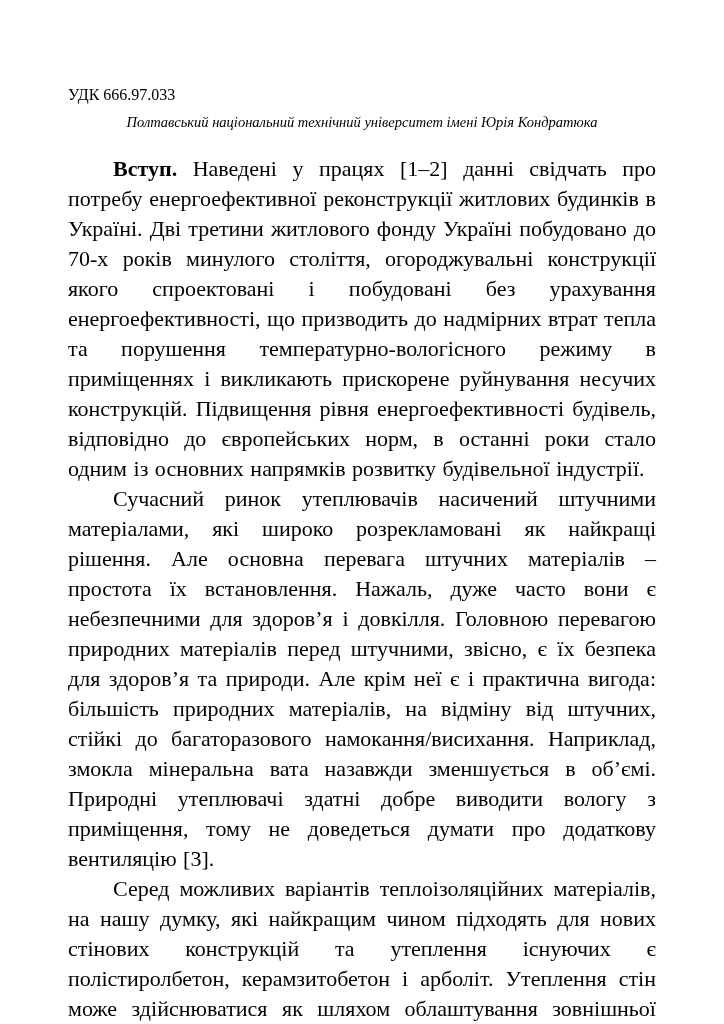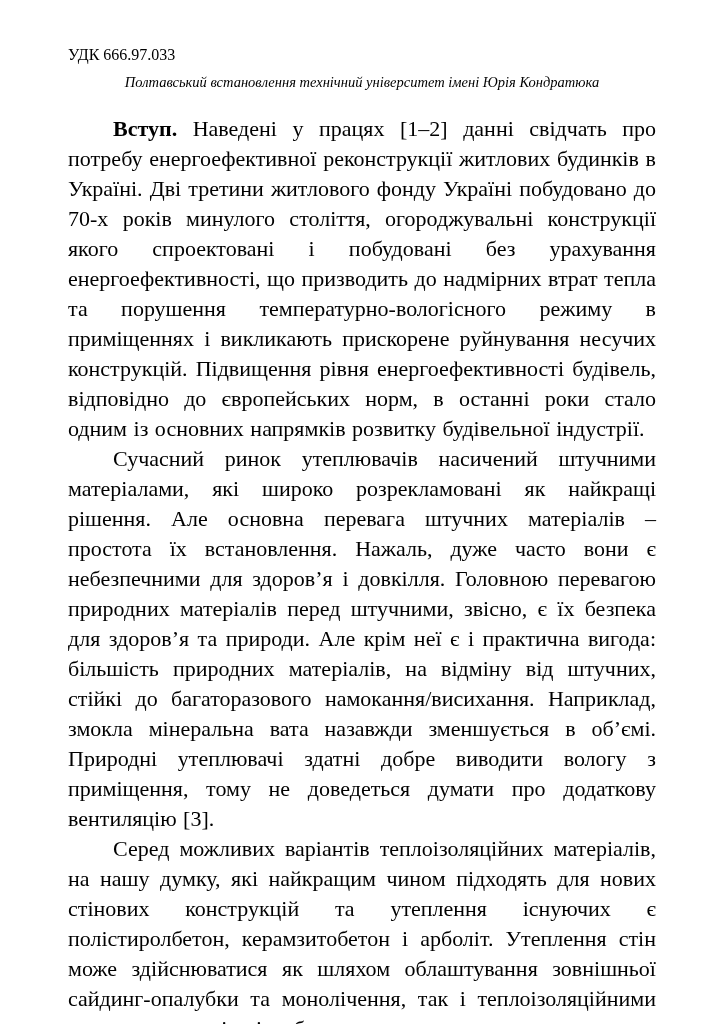--- a/index.html
+++ b/index.html
@@ -7,21 +7,21 @@
     padding: 0;
     background: #ffffff;
   }
   .page {
     position: relative;
     width: 724px;
     height: 1024px;
     box-sizing: border-box;
     background: #ffffff;
     color: #000000;
-    padding: 44px 68px 0 68px;
+    padding: 84px 68px 0 68px;
     font-family: "Liberation Serif", "DejaVu Serif", serif;
     overflow: hidden;
   }
   .udc {
     font-size: 16px;
     line-height: 22px;
     text-align: left;
     margin: 0 0 6px 0;
   }
   .authors {
@@ -59,21 +59,21 @@
   }
 </style>
 </head>
 <body>
 
 <div class="page">
 
   <div class="udc">УДК 666.97.033</div>
 
 
-  <div class="affiliation">Полтавський встановлення технічний університет імені Юрія Кондратюка</div>
+  <div class="affiliation">Полтавський національний технічний університет імені Юрія Кондратюка</div>
 
 
   <div class="body-text">
 
     <p><span class="lead">Вступ.</span><span> Наведені у працях [1–2] данні свідчать про потребу енергоефективної реконструкції житлових будинків в Україні. Дві третини житлового фонду Україні побудовано до 70-х років минулого століття, огороджувальні конструкції якого спроектовані і побудовані без урахування енергоефективності, що призводить до надмірних втрат тепла та порушення температурно-вологісного режиму в приміщеннях і викликають прискорене руйнування несучих конструкцій. Підвищення рівня енергоефективності будівель, відповідно до європейських норм, в останні роки стало одним із основних напрямків розвитку будівельної індустрії.</span></p>
 
     <p><span>Сучасний ринок утеплювачів насичений штучними матеріалами, які широко розрекламовані як найкращі рішення. Але основна перевага штучних матеріалів – простота їх встановлення. Нажаль, дуже часто вони є небезпечними для здоров’я і довкілля. Головною перевагою природних матеріалів перед штучними, звісно, є їх безпека для здоров’я та природи. Але крім неї є і практична вигода: більшість природних матеріалів, на відміну від штучних, стійкі до багаторазового намокання/висихання. Наприклад, змокла мінеральна вата назавжди зменшується в об’ємі. Природні утеплювачі здатні добре виводити вологу з приміщення, тому не доведеться думати про додаткову вентиляцію [3].</span></p>
 
     <p><span>Серед можливих варіантів теплоізоляційних матеріалів, на нашу думку, які найкращим чином підходять для нових стінових конструкцій та утеплення існуючих є полістиролбетон, керамзитобетон і арболіт. Утеплення стін може здійснюватися як шляхом облаштування зовнішньої сайдинг-опалубки та монолічення, так і теплоізоляційними панелями з зовнішнім облицюванням.</span></p>
 

